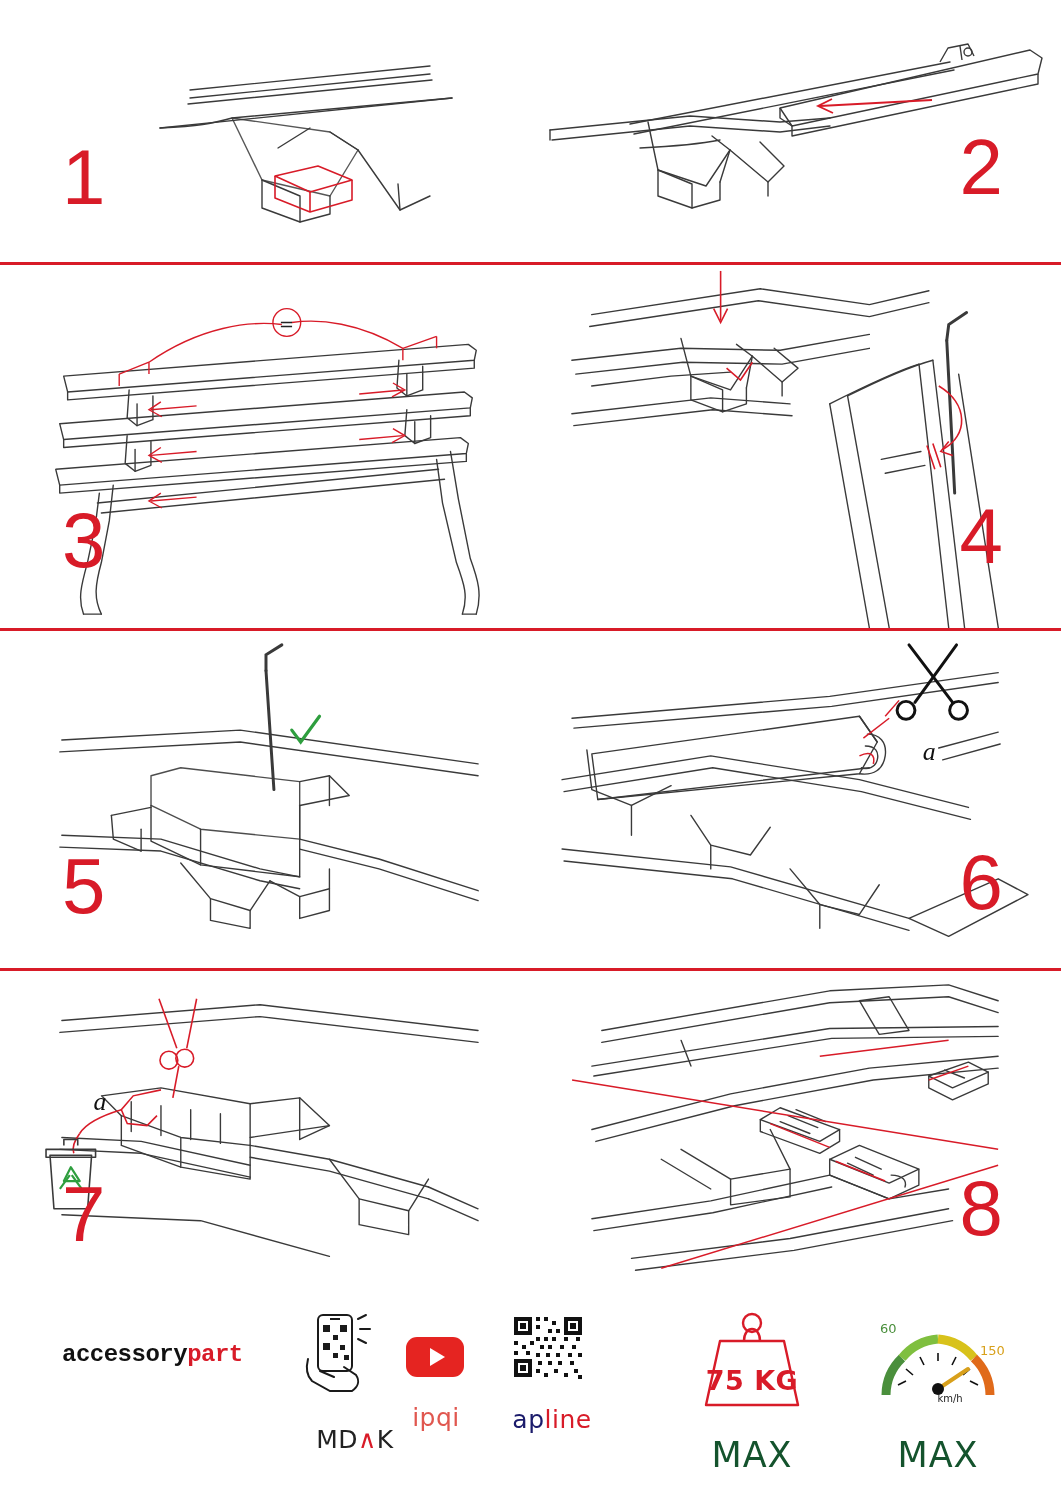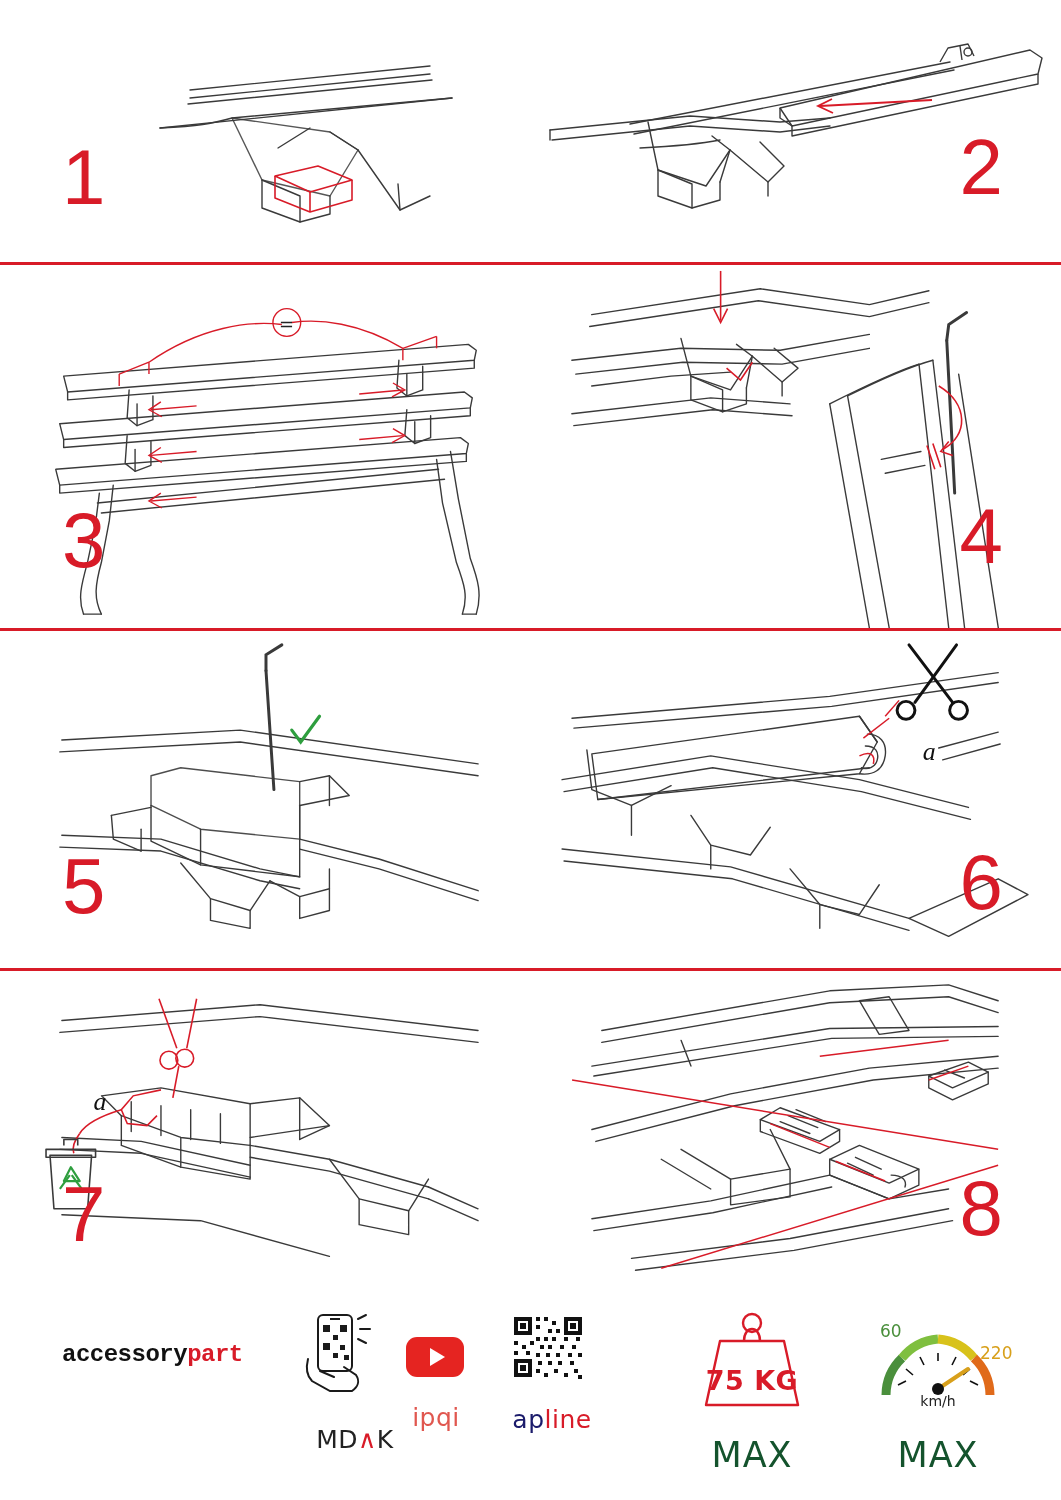--- a/index.html
+++ b/index.html
@@ -142,32 +142,32 @@
     width: 100%;
     text-align: center;
     font-family: "DejaVu Sans", sans-serif;
     font-weight: bold;
     font-size: 27px;
     color: #d81b28;
     letter-spacing: 0.5px;
   }
   .speed-unit {
     position: absolute;
-    left: 0;
+    left: 12px;
     top: 86px;
     width: 100%;
     text-align: center;
     font-family: "DejaVu Sans", sans-serif;
-    font-size: 14px;
+    font-size: 10px;
     color: #222;
   }
   .tick-lab {
     position: absolute;
     font-family: "DejaVu Sans", sans-serif;
-    font-size: 17px;
+    font-size: 13px;
     color: #4a8f3c;
   }
   .tick-lab.high { color: #d8a01b; }
 </style>
 </head>
 <body>
 
 <div class="sheet">
 
   <div class="grid">
@@ -633,19 +633,19 @@
           </g>
           <g fill="none" stroke="#111" stroke-width="1.6">
             <path d="M40 78 L48 74 M48 62 L55 68 M62 50 L66 58 M80 46 L80 54 M98 50 L94 58 M112 62 L105 68 M120 78 L112 74"></path>
           </g>
           <g fill="#d8a01b" stroke="#d8a01b" stroke-width="4" stroke-linecap="round">
             <path d="M80 82 L110 62"></path>
           </g>
           <circle cx="80" cy="82" r="6" fill="#111"></circle>
         </svg>
         <div class="tick-lab" style="left:22px; top:14px;">60</div>
-        <div class="tick-lab high" style="left:122px; top:36px;">220</div>
+        <div class="tick-lab high" style="left:122px; top:36px;">150</div>
         <div class="speed-unit">km/h</div>
       </div>
       <div class="max-label">MAX</div>
     </div>
   </div>
 </div>
 
 </body></html>

